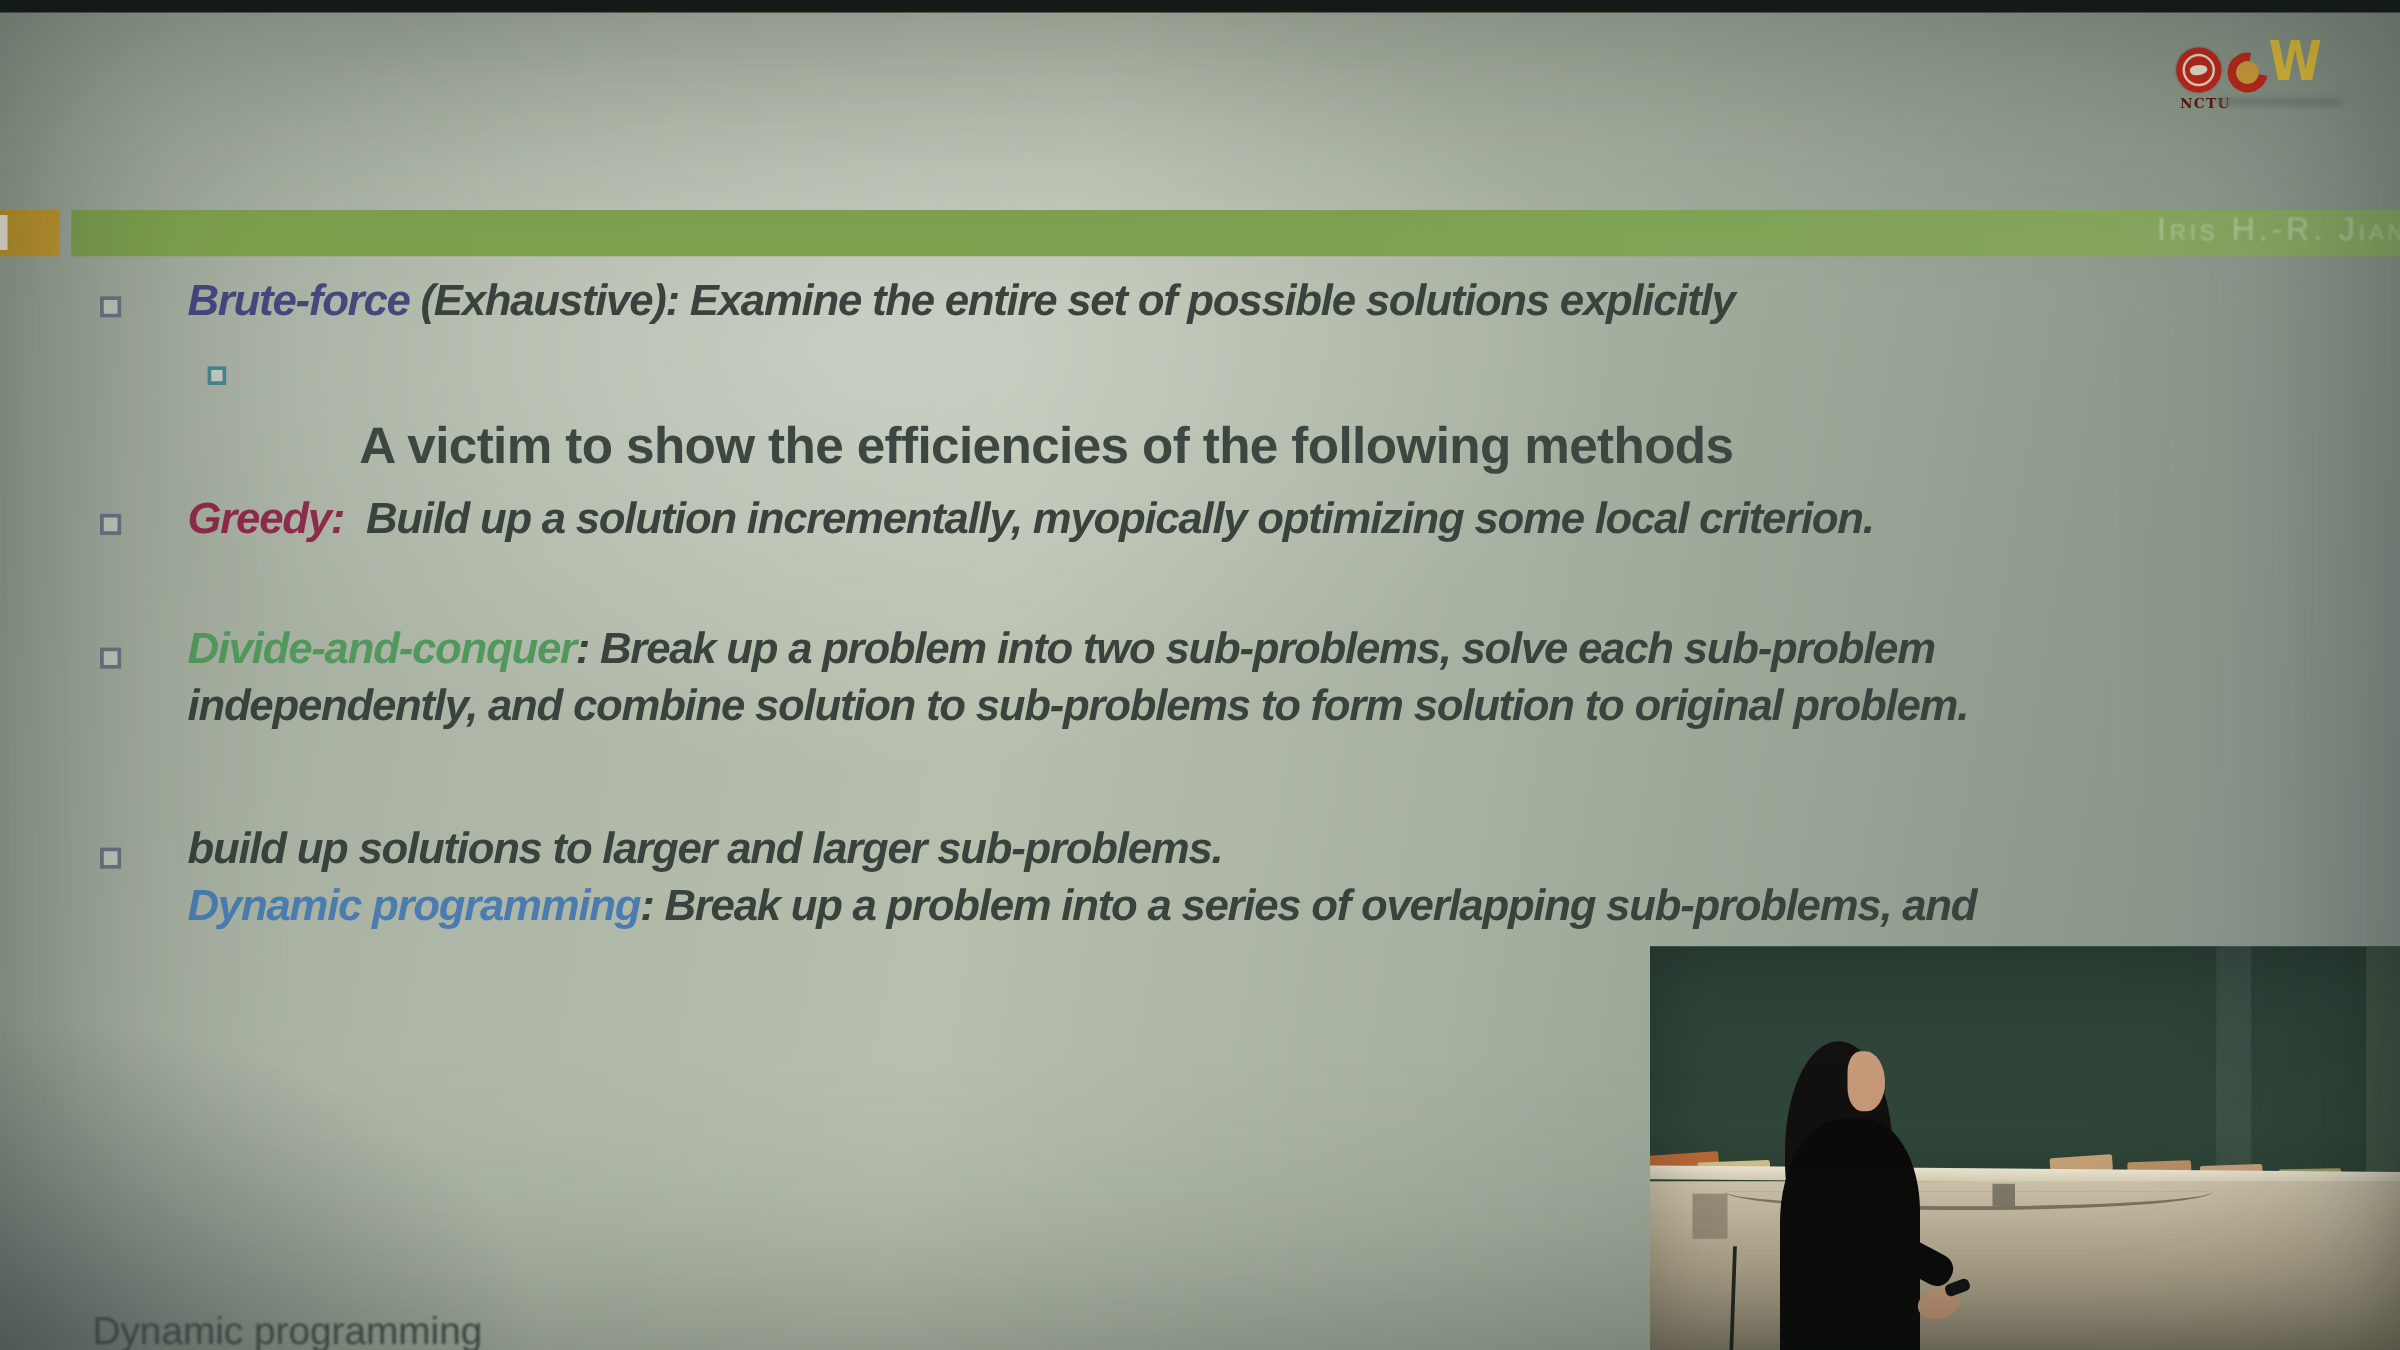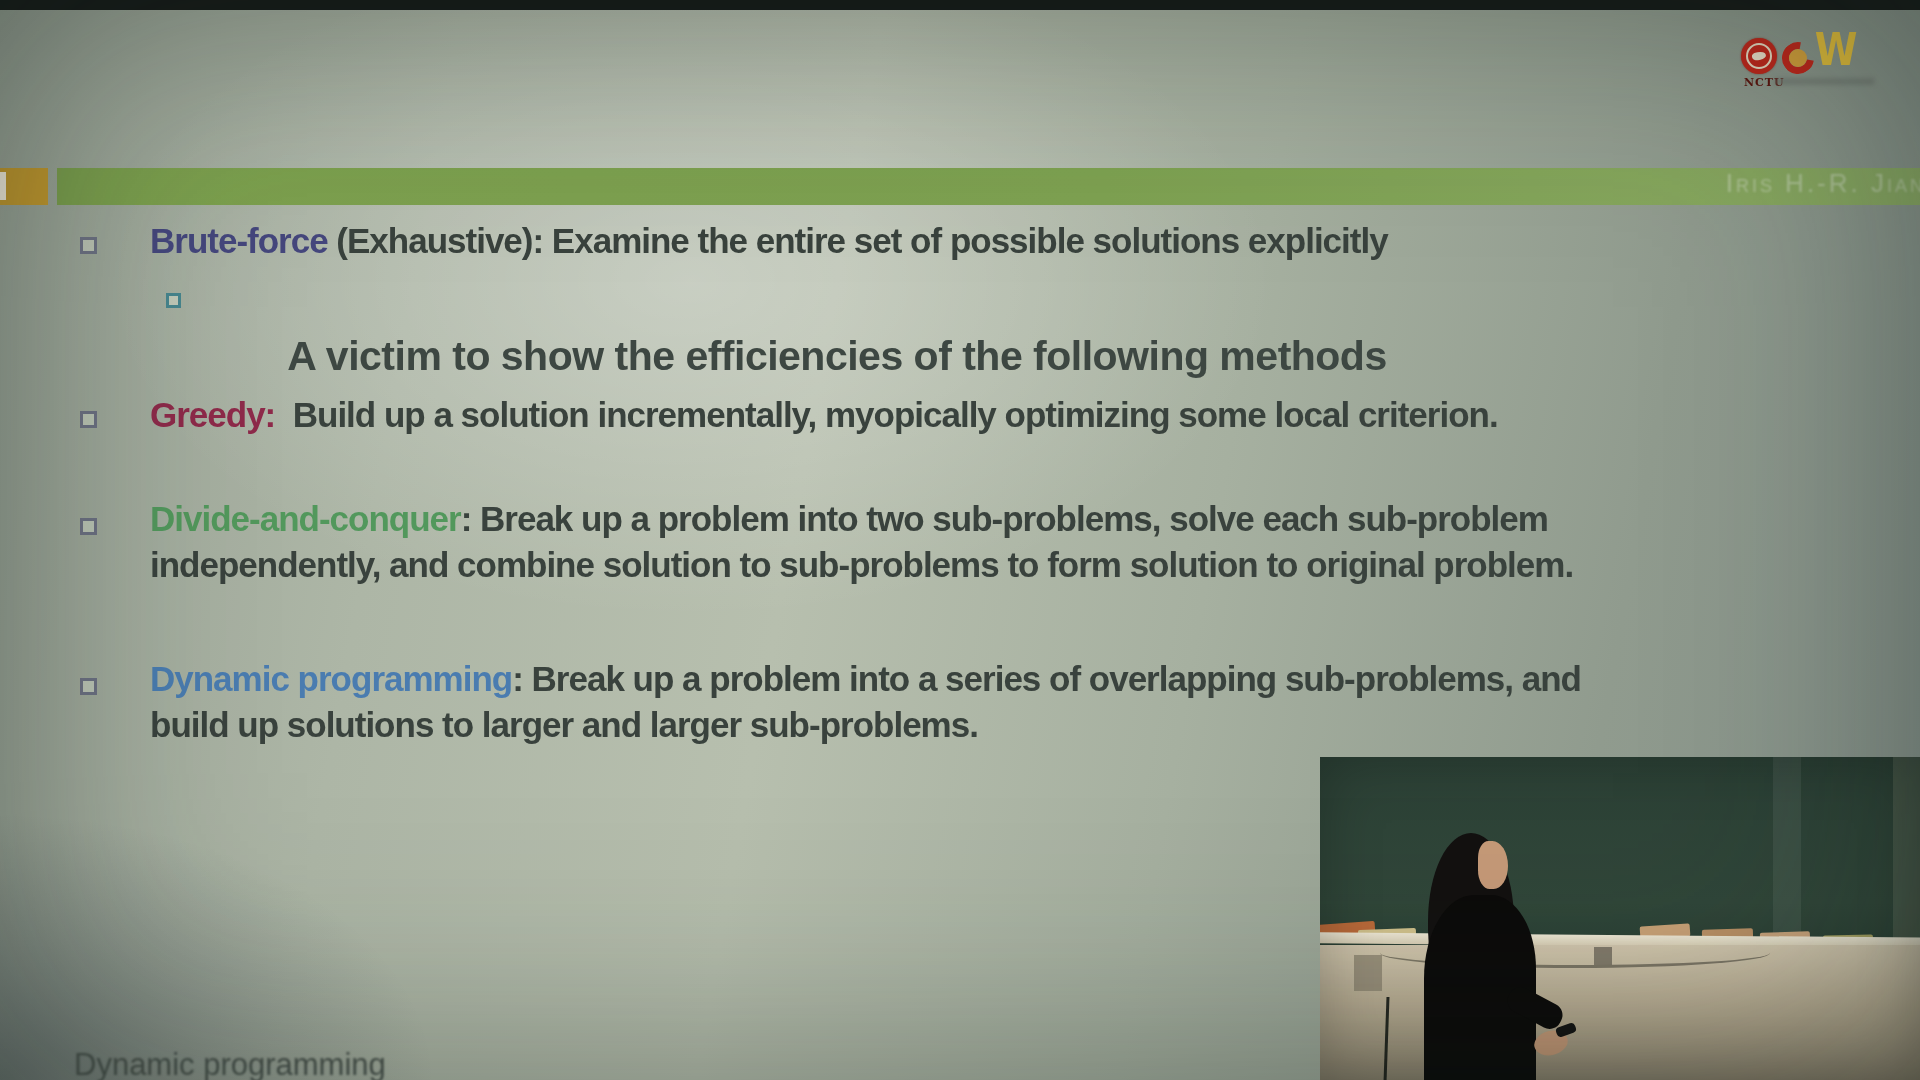--- a/index.html
+++ b/index.html
@@ -40,21 +40,21 @@
   .accent-bar{position:absolute;left:57px;top:168px;width:1904px;height:37px;
     background:linear-gradient(90deg,#7da14e 0%,#7fa352 55%,#87a75e 85%,#8cab66 100%);
     display:flex;justify-content:flex-end;}
   .author{font-variant:small-caps;font-size:26px;letter-spacing:3px;padding-right:18px;
     color:rgba(228,236,224,0.42);filter:blur(0.8px);}
 
   
   .content{position:absolute;left:0;top:0;width:1920px;height:1080px;filter:blur(0.55px);}
   .b-item{position:absolute;left:150px;width:1740px;font-weight:bold;font-size:35px;
     letter-spacing:-1px;color:#39423d;}
-  .b-line{white-space:pre;line-height:46px;height:46px;}
+  .b-line{white-space:pre;line-height:46px;height:46px;font-style:italic;}
   .marker{position:absolute;box-sizing:border-box;background:rgba(215,222,205,0.55);}
   .marker.main{left:-70px;top:19px;width:17px;height:17px;border:3px solid #6e7284;}
   .sub-item{position:absolute;left:222px;font-weight:bold;font-size:41px;
     letter-spacing:-0.5px;color:#3d4742;white-space:pre;}
   .marker.sub{left:-56px;top:7px;width:15px;height:15px;border:3px solid #47858e;}
   .footer{position:absolute;left:74px;top:1047px;font-size:31px;color:#49524c;
     letter-spacing:0;filter:blur(1px);}
 
   
   .inset{position:absolute;left:1320px;top:757px;width:600px;height:323px;overflow:hidden;
@@ -135,22 +135,22 @@
       <div class="b-line">independently, and combine solution to sub-problems to form solution to original problem.</div>
     </div>
 
     <div class="b-item" style="top:392px">
       <span class="marker main"></span>
       <div class="b-line"><span class="kw" style="color: rgb(142, 42, 74);">Greedy:</span><span class="rest">  Build up a solution incrementally, myopically optimizing some local criterion.</span></div>
     </div>
 
     <div class="b-item" style="top:656px">
       <span class="marker main" style="top:22px"></span>
+      <div class="b-line">build up solutions to larger and larger sub-problems.</div>
       <div class="b-line"><span class="kw" style="color: rgb(74, 124, 176);">Dynamic programming</span><span class="rest">: Break up a problem into a series of overlapping sub-problems, and</span></div>
-      <div class="b-line">build up solutions to larger and larger sub-problems.</div>
     </div>
 
   </div>
 
   <div class="footer">Dynamic programming</div>
 
   <div class="inset">
     <div class="board-band"></div>
     <div class="board-edge"></div>
     <div class="eraser e1"></div>

